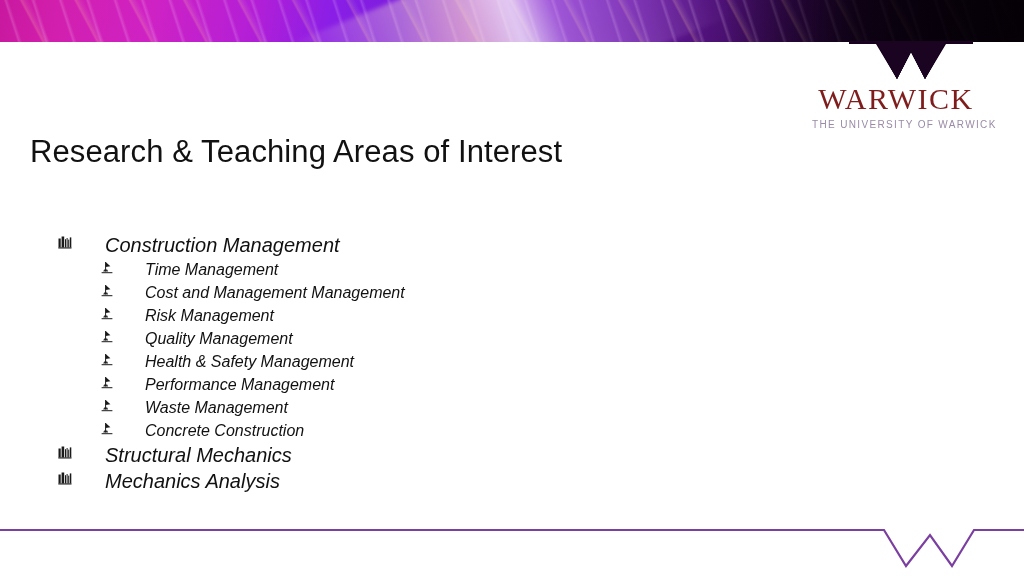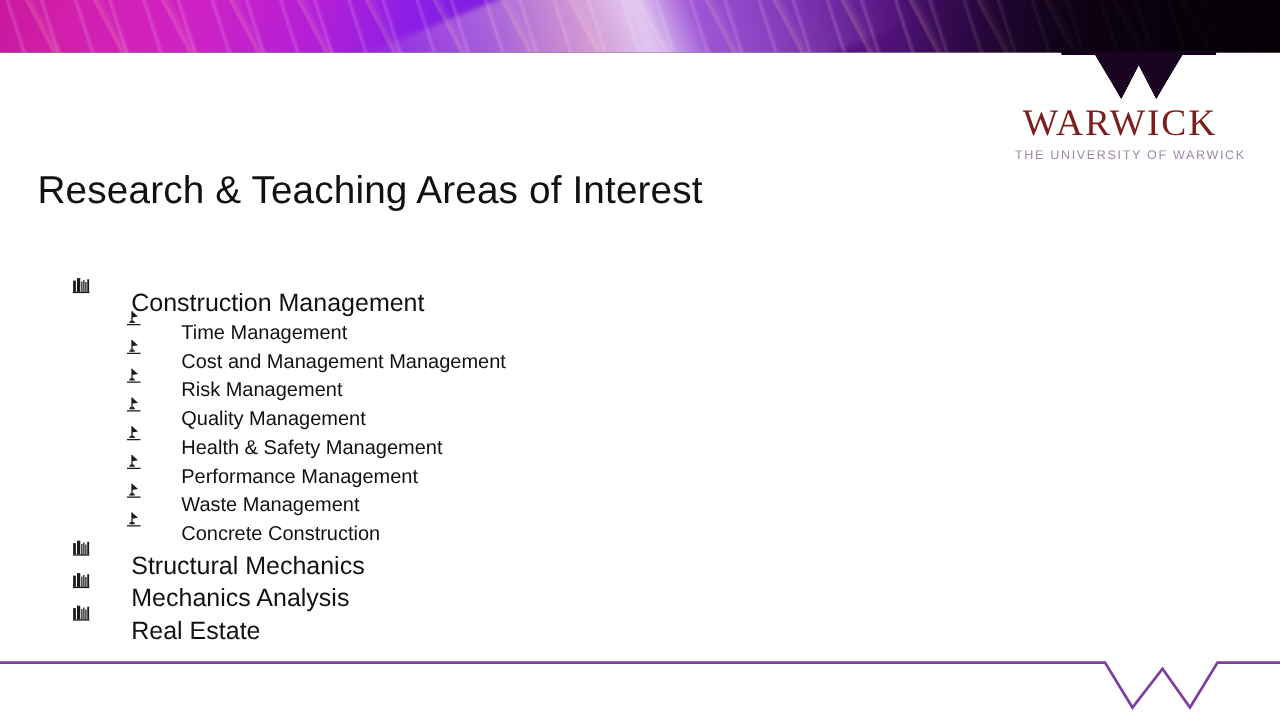--- a/index.html
+++ b/index.html
@@ -141,22 +141,23 @@
 
   
   .content {
     position: absolute;
     left: 0;
     top: 232px;
     width: 700px;
   }
   .bullet-row {
     display: flex;
-    align-items: flex-start;
+    align-items: center;
     white-space: nowrap;
+    font-style: italic;
   }
   .bullet-row.level1 {
     height: 26px;
     padding-left: 58px;
   }
   .bullet-row.level2 {
     height: 23px;
     padding-left: 99px;
   }
   .marker {
@@ -340,33 +341,19 @@
             <rect x="3.6" y="0.5" width="2.6" height="11" fill="#1a1a1a"></rect>
             <rect x="7.0" y="3.2" width="1.0" height="8.3" fill="#1a1a1a"></rect>
             <rect x="8.6" y="2.0" width="1.0" height="9.5" fill="#1a1a1a"></rect>
             <rect x="10.2" y="3.6" width="1.0" height="7.9" fill="#1a1a1a"></rect>
             <rect x="11.8" y="1.4" width="1.5" height="10.1" fill="#1a1a1a"></rect>
             <rect x="0.3" y="11.4" width="13.2" height="1.1" fill="#1a1a1a"></rect>
           </svg></span>
       </span>
       <span class="label">Mechanics Analysis</span>
     </div>
-    <div class="bullet-row level1">
-      <span class="marker">
-        <span class="glyph-building"><svg width="14" height="13" viewBox="0 0 14 13">
-            <rect x="0.5" y="2.5" width="2.2" height="9" fill="#1a1a1a"></rect>
-            <rect x="3.6" y="0.5" width="2.6" height="11" fill="#1a1a1a"></rect>
-            <rect x="7.0" y="3.2" width="1.0" height="8.3" fill="#1a1a1a"></rect>
-            <rect x="8.6" y="2.0" width="1.0" height="9.5" fill="#1a1a1a"></rect>
-            <rect x="10.2" y="3.6" width="1.0" height="7.9" fill="#1a1a1a"></rect>
-            <rect x="11.8" y="1.4" width="1.5" height="10.1" fill="#1a1a1a"></rect>
-            <rect x="0.3" y="11.4" width="13.2" height="1.1" fill="#1a1a1a"></rect>
-          </svg></span>
-      </span>
-      <span class="label">Real Estate</span>
-    </div>
   </div>
 
 <div class="bottom-rule">
   <svg width="1024" height="56" viewBox="0 0 1024 56">
     <polyline points="0,10 884,10 906,46 930,15 952,46 974,10 1024,10" fill="none" stroke="#7B3FA0" stroke-width="2.2" stroke-linejoin="miter" stroke-linecap="butt"></polyline>
   </svg>
 </div>
 
 </body></html>

